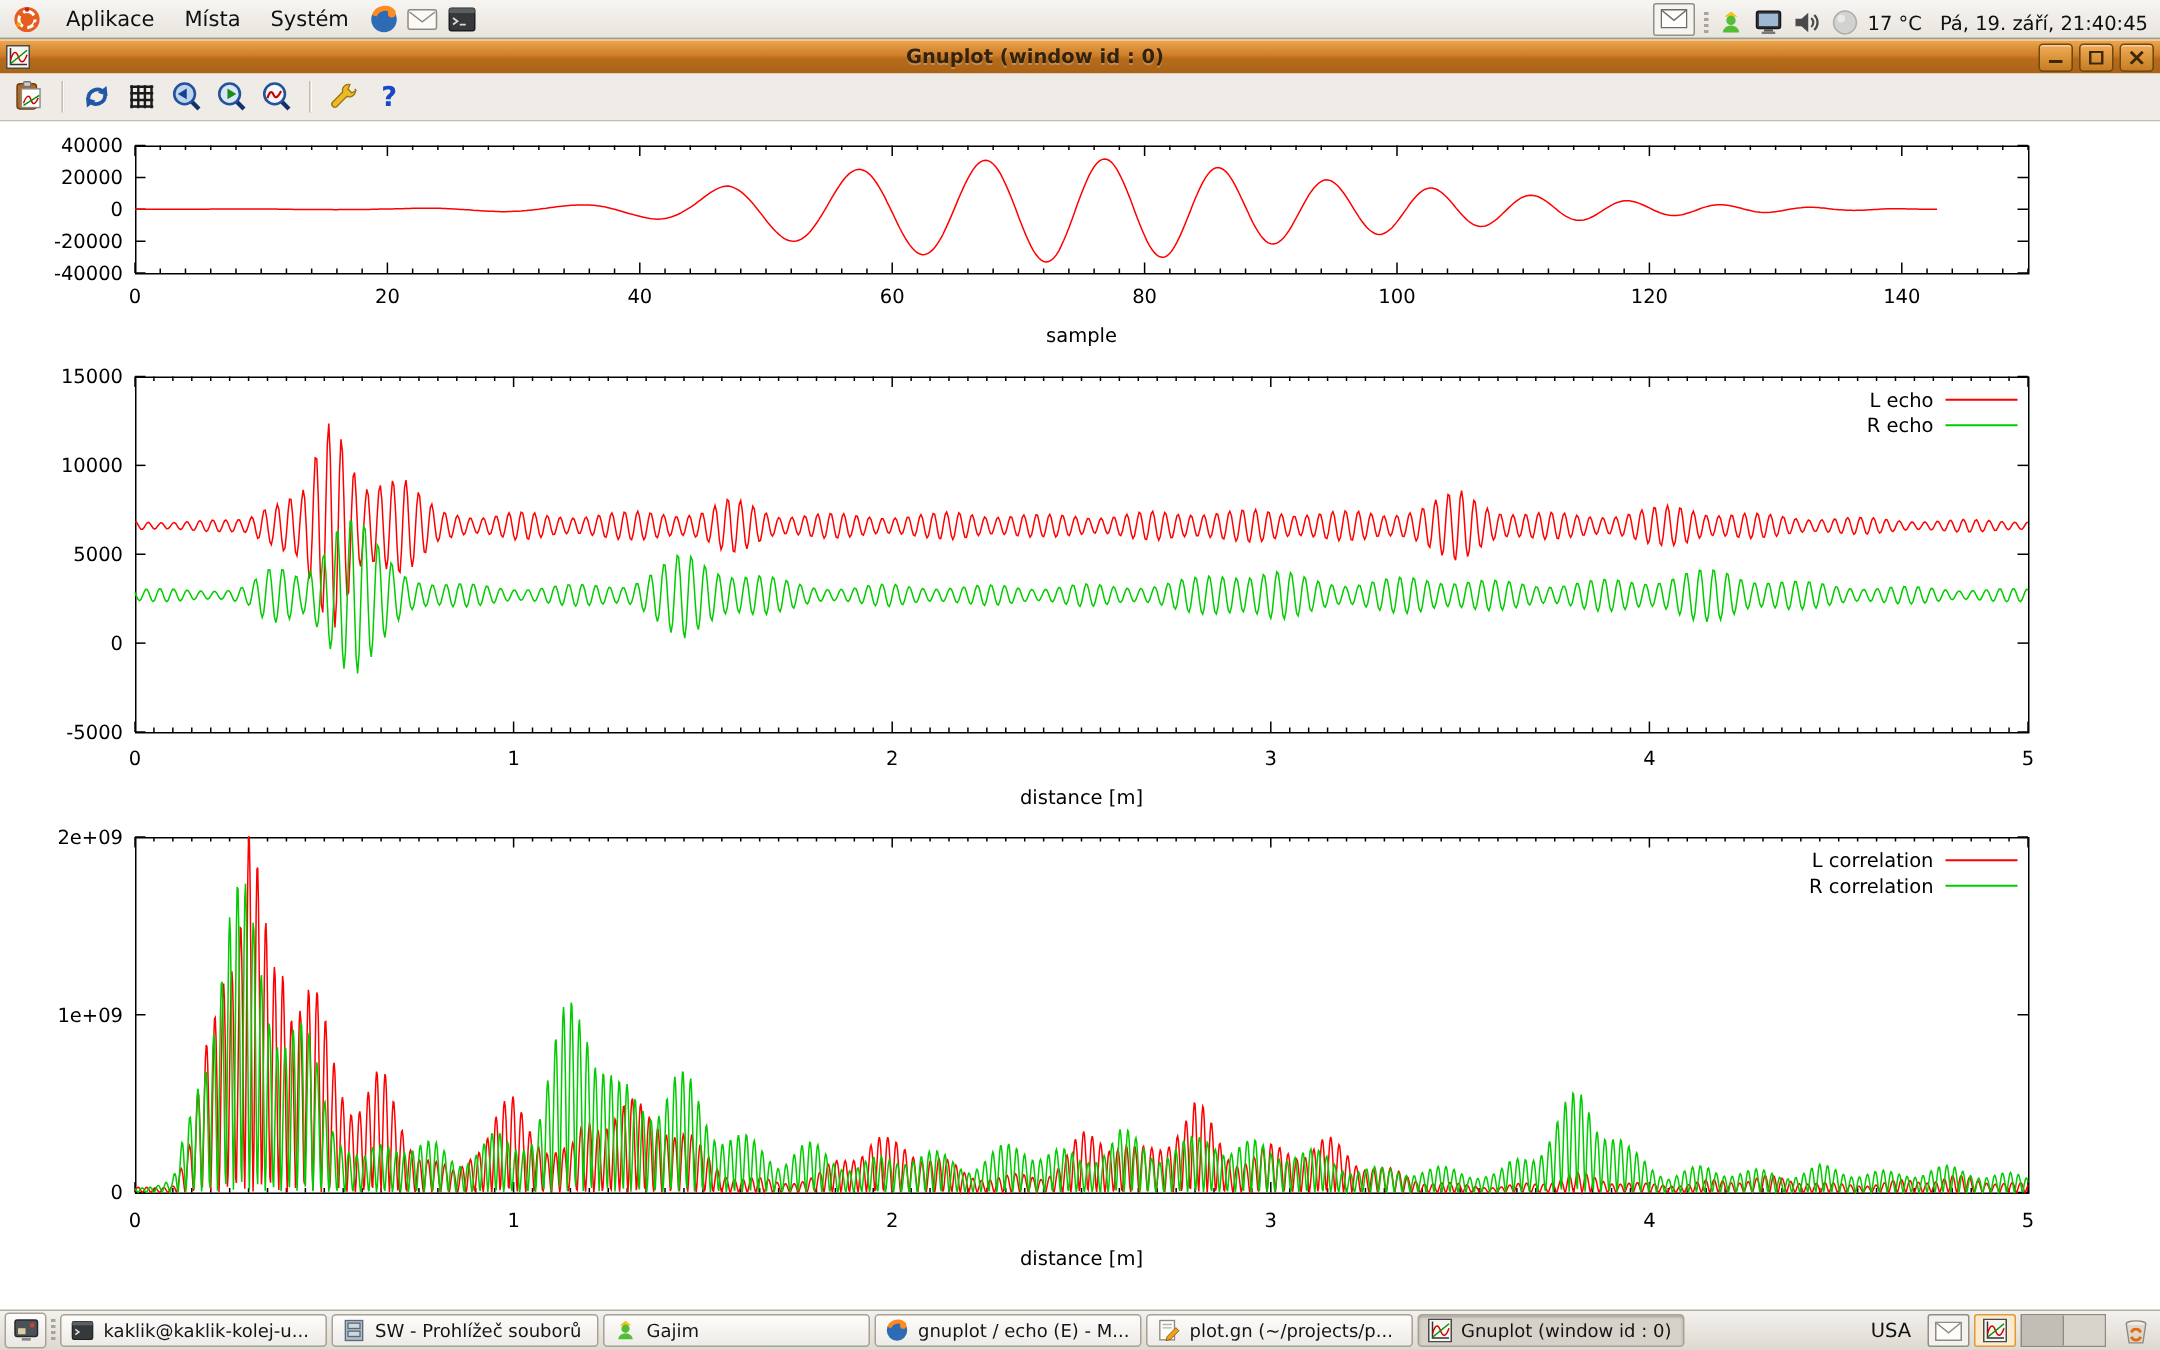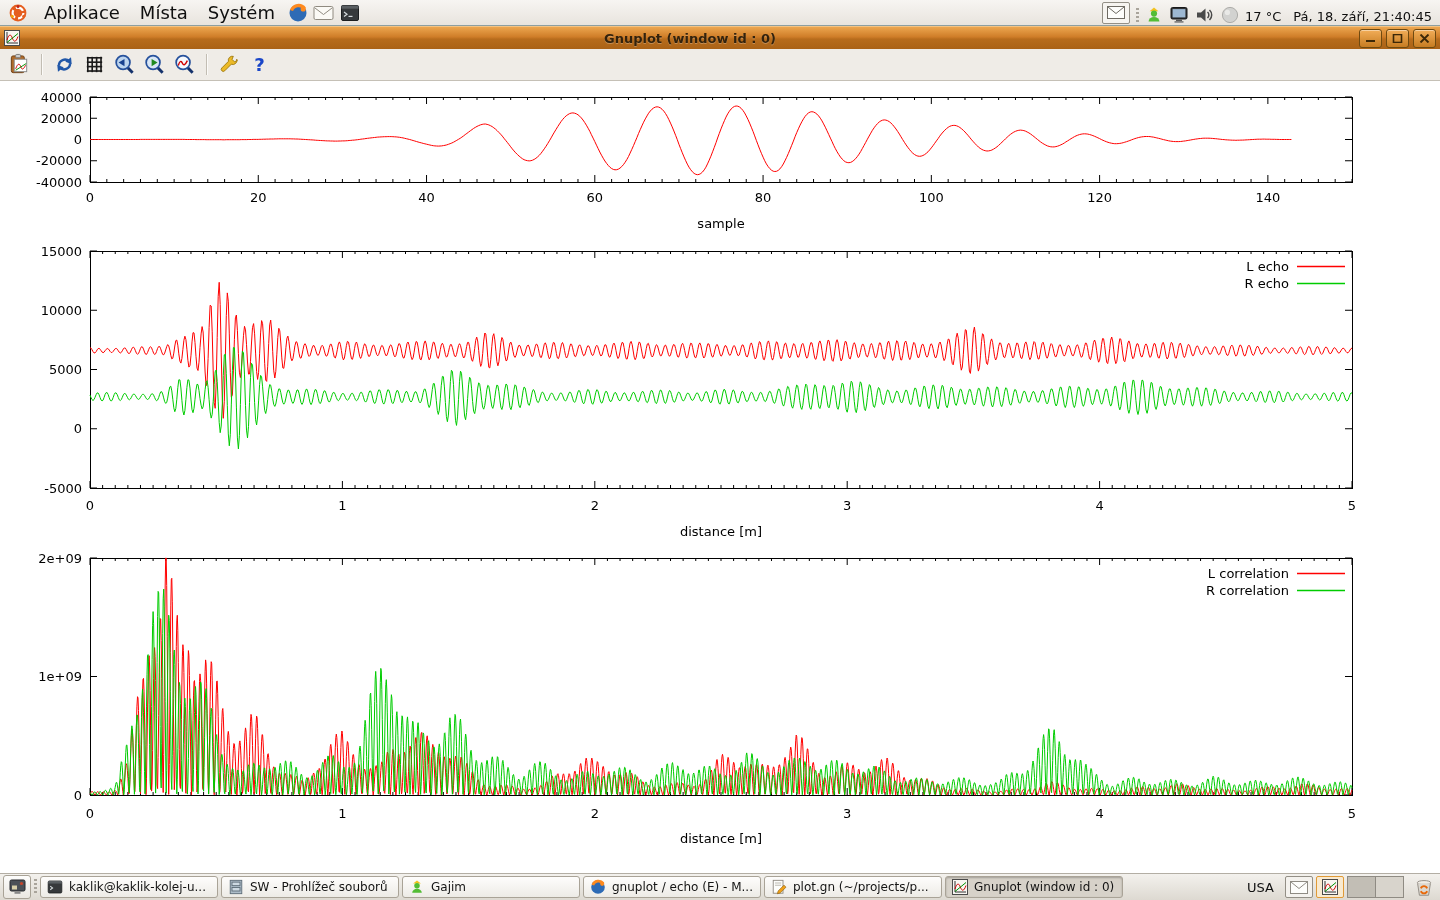--- a/index.html
+++ b/index.html
@@ -4,21 +4,21 @@
 <style>
   html,body{margin:0;padding:0;}
   body{width:1440px;height:900px;overflow:hidden;background:#fff;
        font-family:"DejaVu Sans","Liberation Sans",sans-serif;position:relative;}
 
   
   .top-panel{position:absolute;top:0;left:0;width:1440px;height:26px;box-sizing:border-box;
     background:linear-gradient(#f7f5f2,#e8e4de);border-bottom:1px solid #8d9fa1;
     display:flex;align-items:center;justify-content:space-between;padding:0 4px;z-index:5;}
   .panel-left{display:flex;align-items:center;height:100%;}
-  .menu-item{font-size:18px;color:#0f0f0f;padding:0 10px;height:100%;display:flex;align-items:center;}
+  .menu-item{font-size:14px;color:#0f0f0f;padding:0 10px;height:100%;display:flex;align-items:center;}
   .menu-logo{padding:0 6px 0 4px;display:flex;align-items:center;}
   .launcher{width:24px;height:24px;display:flex;align-items:center;justify-content:center;margin:0 1px;}
   .panel-right{display:flex;align-items:flex-end;gap:6px;font-size:13px;color:#0f0f0f;padding-right:4px;}
   .tray-box{width:26px;height:20px;display:flex;align-items:center;justify-content:center;
     border:1px solid #938f86;background:#f6f4f0;border-radius:2px;}
   .handle{width:3px;height:16px;background:repeating-linear-gradient(#a9a49b 0 2px,transparent 2px 4px);}
 
   
   .titlebar{position:absolute;top:26px;left:0;width:1440px;height:23px;box-sizing:border-box;
     background:linear-gradient(#eca64f,#cf7d28 45%,#b76c1c 55%,#aa6216);
@@ -121,21 +121,21 @@
     </svg>
     <svg width="20" height="18" viewBox="0 0 20 18">
       <polygon points="2,6.5 6,6.5 10.5,2.5 10.5,15.5 6,11.5 2,11.5" fill="#4a4a4a"></polygon>
       <path d="M12.5 6 a4 4 0 0 1 0 6 M14.5 4 a6.8 6.8 0 0 1 0 10" stroke="#4a4a4a" stroke-width="1.5" fill="none"></path>
     </svg>
     <svg width="18" height="18" viewBox="0 0 18 18">
       <circle cx="9" cy="9" r="7.6" fill="#d2d2d0" stroke="#adaca9"></circle>
       <circle cx="6.4" cy="6.4" r="2.6" fill="#e9e9e7"></circle>
     </svg>
     <span>17 °C</span>
-    <span style="margin-left:6px;">Pá, 18. září, 21:40:45</span>
+    <span style="margin-left:6px;">Pá, 19. září, 21:40:45</span>
   </div>
 </div>
 
 <div class="titlebar">
   <span class="win-icon">
     <svg width="16" height="16" viewBox="0 0 16 16">
       <rect x="0.5" y="0.5" width="15" height="15" fill="#f8f6f2" stroke="#4a4a4a"></rect>
       <path d="M3 2 V13 H14" stroke="#333" fill="none"></path>
       <path d="M3 10 C5 3.5,6.8 4,8.3 8 S11.7 13,14 6.5" stroke="#d00000" fill="none"></path>
       <path d="M3 12.5 L14 3.5" stroke="#009000" fill="none"></path>

